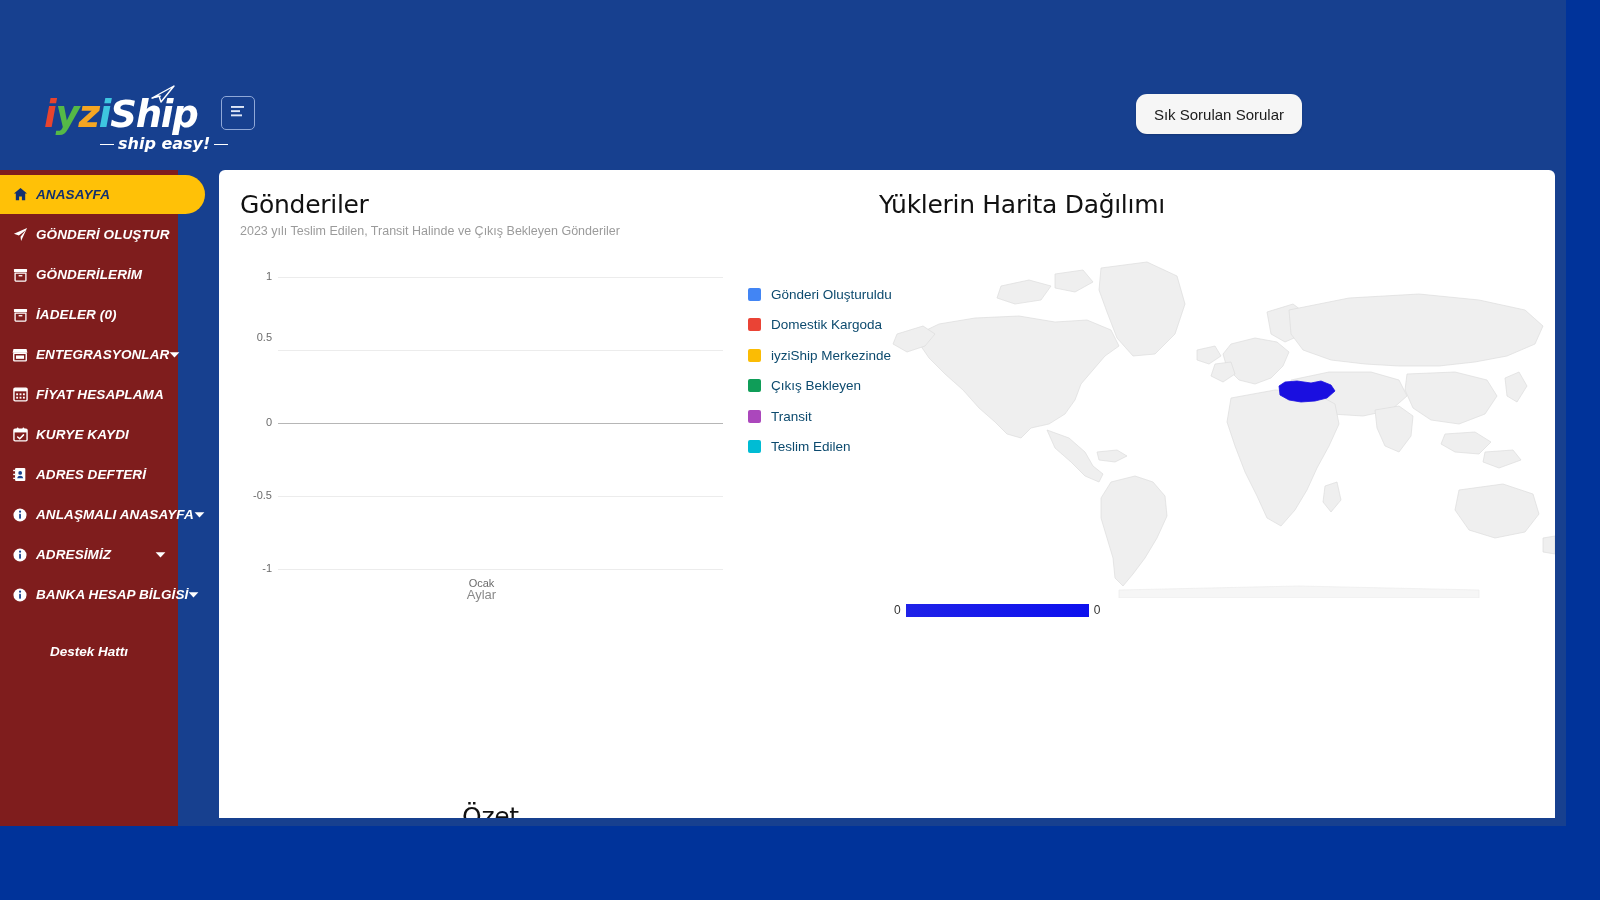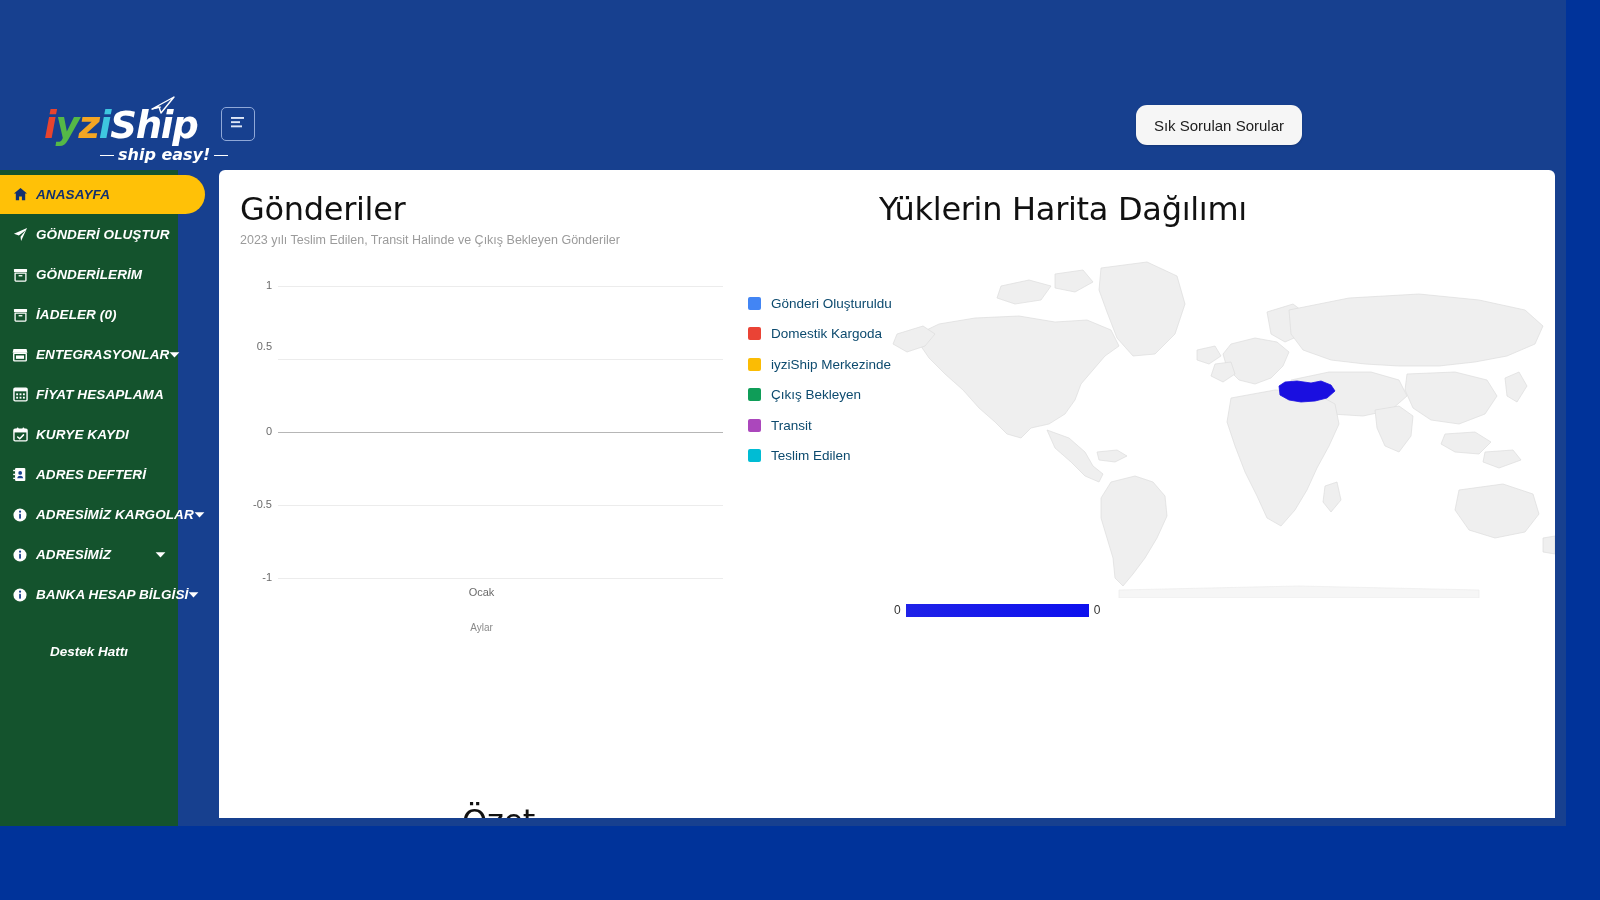--- a/index.html
+++ b/index.html
@@ -14,21 +14,21 @@
 
   
   .inner-panel {
     position: absolute;
     left: 0; top: 0; width: 1566px; height: 826px;
     background: #17408f;
   }
 
   
   .topbar {
-    position: absolute; left: 0; top: 11px; width: 1326px; height: 170px;
+    position: absolute; left: 0; top: 0; width: 1326px; height: 170px;
     background: transparent;
   }
   .logo {
     position: absolute; left: 44px; top: 96px;
     width: 150px; height: 56px;
     user-select: none;
   }
   .logo-word {
     font-family: "DejaVu Sans", sans-serif;
     font-size: 37px; font-weight: 800; font-style: italic;
@@ -68,21 +68,21 @@
     font-size: 15px; font-family: "Liberation Sans", sans-serif;
     display: flex; align-items: center; cursor: pointer;
     box-shadow: 0 1px 2px rgba(0,0,0,.18);
     white-space: nowrap;
   }
 
   
   .sidebar {
     position: absolute; left: 0; top: 170px;
     width: 178px; height: 656px;
-    background: #14532d;
+    background: #7f1d1d;
     padding-top: 5px;
   }
   .nav-item {
     position: relative;
     display: flex; align-items: center;
     height: 39px; margin-bottom: 1px;
     padding-left: 11px; padding-right: 12px;
     color: #ffffff;
     font-size: 13.5px; font-style: italic; font-weight: 700;
     font-family: "Liberation Sans", sans-serif;
@@ -110,21 +110,21 @@
   .content-card {
     position: absolute; left: 219px; top: 170px;
     width: 1336px; height: 648px;
     background: #ffffff;
     border-radius: 6px 6px 0 0;
     overflow: hidden;
   }
 
   .section-title {
     font-family: "DejaVu Sans", sans-serif;
-    font-size: 32px; font-weight: 500; color: #111111;
+    font-size: 25px; font-weight: 500; color: #111111;
     letter-spacing: -0.3px;
   }
 
   
   .chart-block { position: absolute; left: 21px; top: 20px; width: 660px; }
   .chart-sub1 { margin-top: 12px; font-size: 14px; color: #3c3c3c; }
   .chart-sub2 { margin-top: 5px; font-size: 12.5px; color: #9b9b9b; }
 
   .plot { position: relative; margin-top: 23px; width: 660px; height: 330px; }
   .gridline {
@@ -135,22 +135,22 @@
   .ytick {
     position: absolute; left: 0; width: 32px; text-align: right;
     font-size: 11px; color: #6b6b6b; transform: translateY(-7px);
     font-family: "Liberation Sans", sans-serif;
   }
   .xtick {
     position: absolute; top: 316px; left: 0; width: 483px;
     text-align: center; font-size: 11px; color: #6b6b6b;
   }
   .xaxis-title {
-    position: absolute; top: 352px; left: 0; width: 483px;
-    text-align: center; font-size: 10px; color: #8a8a8a;
+    position: absolute; top: 326px; left: 0; width: 483px;
+    text-align: center; font-size: 13px; color: #8a8a8a;
   }
 
   .legend { position: absolute; left: 508px; top: 18px; }
   .legend-row { display: flex; align-items: center; height: 30.5px; }
   .legend-swatch { width: 13px; height: 13px; border-radius: 2px; margin-right: 10px; }
   .legend-label { font-size: 13.5px; color: #0c4a6e; white-space: nowrap; }
 
   
   .map-block { position: absolute; left: 660px; top: 20px; width: 676px; height: 440px; }
   .map-title { }
@@ -294,21 +294,21 @@
           <span>ADRES DEFTERİ</span>
         </div>
         <div class="nav-item">
           <span class="nav-icon">
             <svg width="14" height="14" viewBox="0 0 15 15">
               <circle cx="7.5" cy="7.5" r="7" fill="currentColor"></circle>
               <rect x="6.6" y="6.2" width="1.9" height="5.4" rx="0.5" fill="#17408f"></rect>
               <circle cx="7.55" cy="3.9" r="1.15" fill="#17408f"></circle>
             </svg>
           </span>
-          <span>ADRESİMİZ KARGOLAR</span>
+          <span>ANLAŞMALI ANASAYFA</span>
           <span class="nav-caret"><svg width="11" height="8" viewBox="0 0 11 8">
               <path d="M0.6 1.2 L5.5 6.6 L10.4 1.2 Z" fill="currentColor"></path>
             </svg></span>
         </div>
         <div class="nav-item">
           <span class="nav-icon">
             <svg width="14" height="14" viewBox="0 0 15 15">
               <circle cx="7.5" cy="7.5" r="7" fill="currentColor"></circle>
               <rect x="6.6" y="6.2" width="1.9" height="5.4" rx="0.5" fill="#17408f"></rect>
               <circle cx="7.55" cy="3.9" r="1.15" fill="#17408f"></circle>

